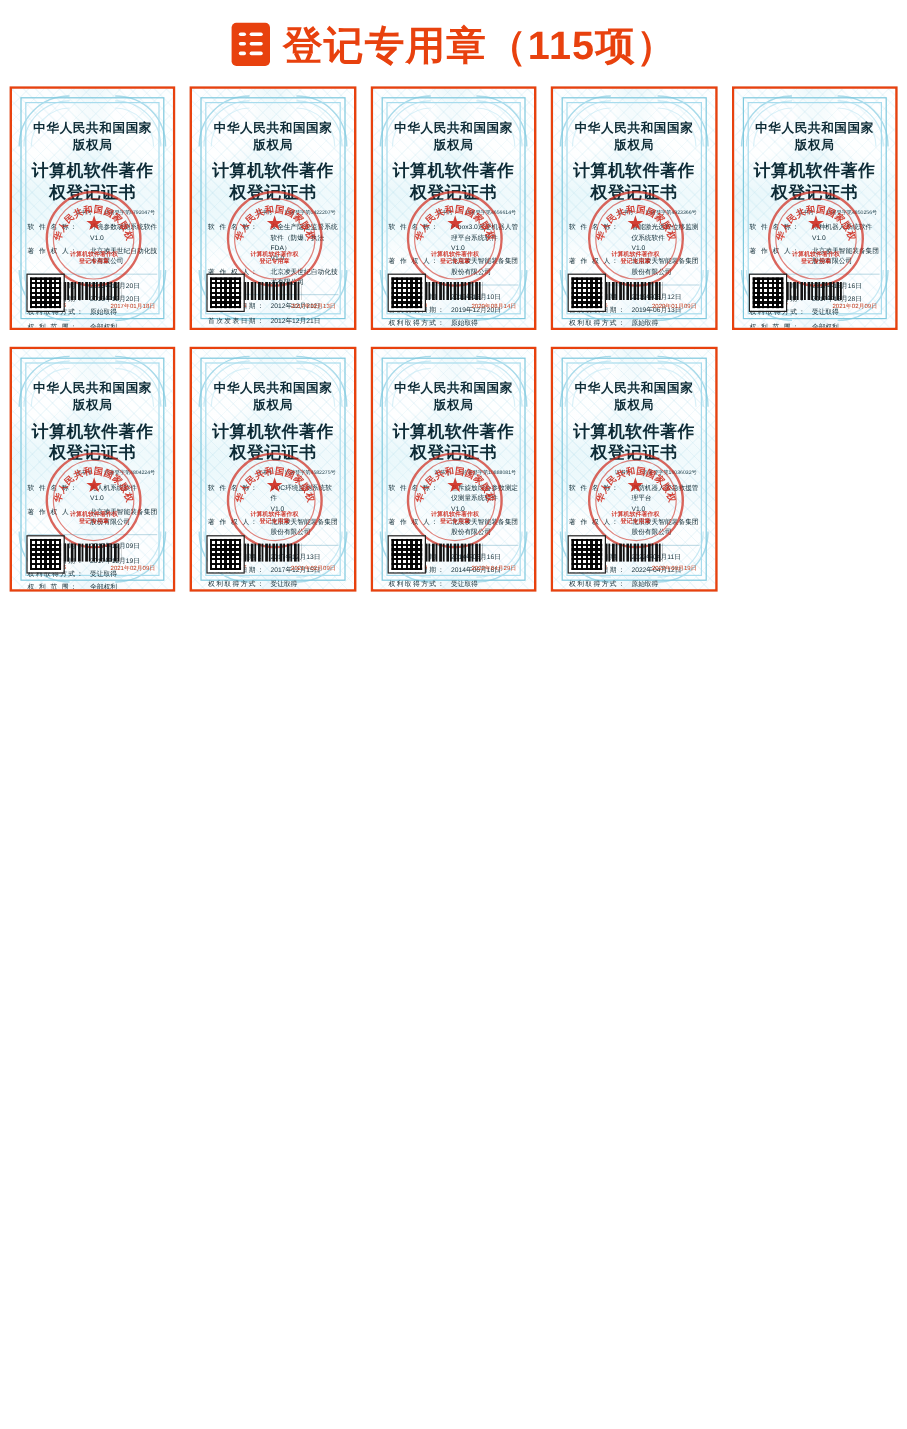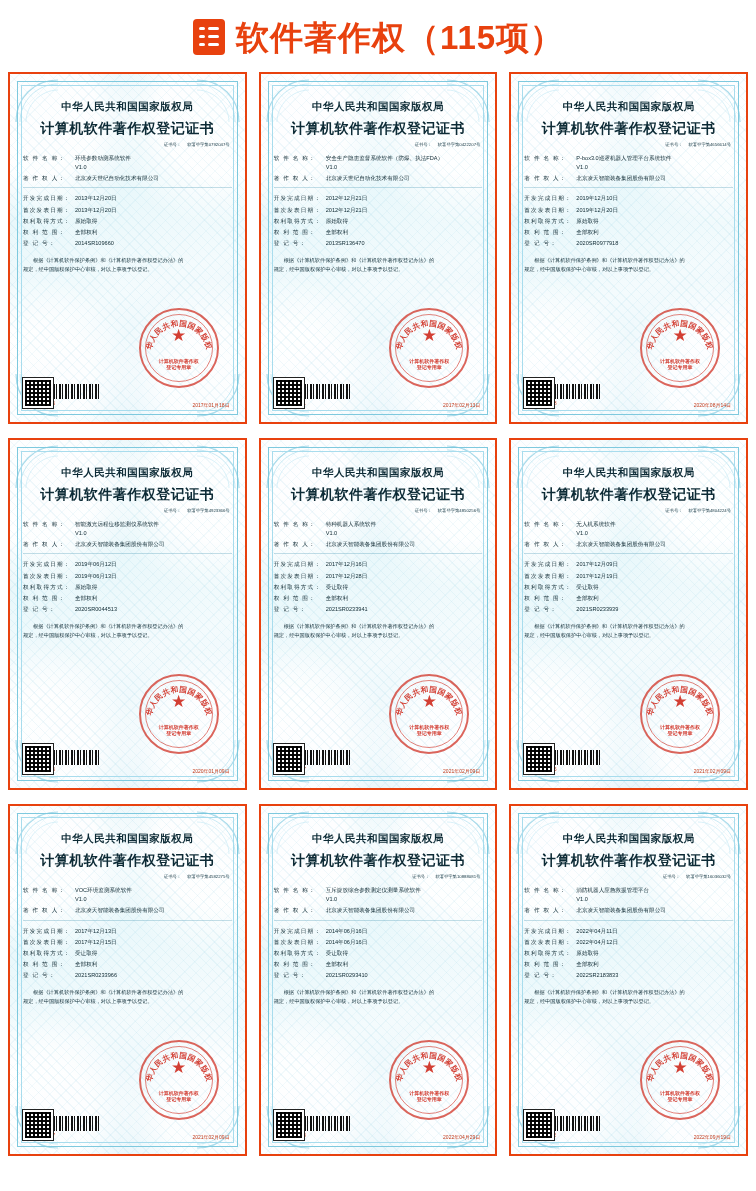--- a/index.html
+++ b/index.html
@@ -5,21 +5,21 @@
   html,body{margin:0;padding:0;background:#ffffff;}
   body{width:756px;font-family:"Liberation Sans","DejaVu Sans",sans-serif;color:#111;}
   .page{width:756px;min-height:1191px;position:relative;background:#fff;}
 
   
   .header{display:flex;align-items:center;justify-content:center;gap:10px;padding:18px 0 16px 0;}
   .header-icon{width:34px;height:38px;position:relative;flex:0 0 auto;}
   .header-title{font-size:33px;font-weight:bold;color:#e8410e;letter-spacing:1px;line-height:1;white-space:nowrap;}
 
   
-  .grid{display:grid;grid-template-columns:repeat(3,1fr);gap:14px 12px;padding:0 8px 16px 8px;text-decoration:underline;}
+  .grid{display:grid;grid-template-columns:repeat(5,1fr);gap:14px 12px;padding:0 8px 16px 8px;text-decoration:underline;}
   .cert{position:relative;border:2px solid #e8410e;background:#eaf7fb;overflow:hidden;aspect-ratio:236/350;}
 
   
   .cert-inner{position:absolute;inset:7px;border:1px solid #7ec9de;}
   .cert-inner2{position:absolute;inset:11px;border:1px solid #a8dced;}
   .cert-bg{position:absolute;inset:0;
     background:
       radial-gradient(circle at 12% 12%, rgba(255,255,255,.95) 0 16%, rgba(255,255,255,0) 30%),
       radial-gradient(circle at 88% 12%, rgba(255,255,255,.95) 0 16%, rgba(255,255,255,0) 30%),
       radial-gradient(circle at 12% 88%, rgba(255,255,255,.9) 0 14%, rgba(255,255,255,0) 28%),
@@ -84,21 +84,21 @@
       <svg viewBox="0 0 34 38" width="34" height="38" aria-hidden="true">
         <rect x="1" y="1" width="32" height="36" rx="4" fill="#e8410e"></rect>
         <rect x="7" y="9" width="6" height="3" rx="1.5" fill="#fff"></rect>
         <rect x="16" y="9" width="11" height="3" rx="1.5" fill="#fff"></rect>
         <rect x="7" y="17" width="6" height="3" rx="1.5" fill="#fff"></rect>
         <rect x="16" y="17" width="11" height="3" rx="1.5" fill="#fff"></rect>
         <rect x="7" y="25" width="6" height="3" rx="1.5" fill="#fff"></rect>
         <rect x="16" y="25" width="11" height="3" rx="1.5" fill="#fff"></rect>
       </svg>
     </span>
-    <div class="header-title">软件著作权（115项）</div>
+    <div class="header-title">登记专用章（115项）</div>
   </div>
 
   <div class="grid" id="grid">
   <div class="cert">
     <div class="cert-bg"></div>
     <div class="guilloche"></div>
 
     <span class="corner c-tl">
       <svg viewBox="0 0 46 46">
             <path d="M2 44 C2 20 20 2 44 2" fill="none" stroke="#8fd0e4" stroke-width="1.2"></path>

